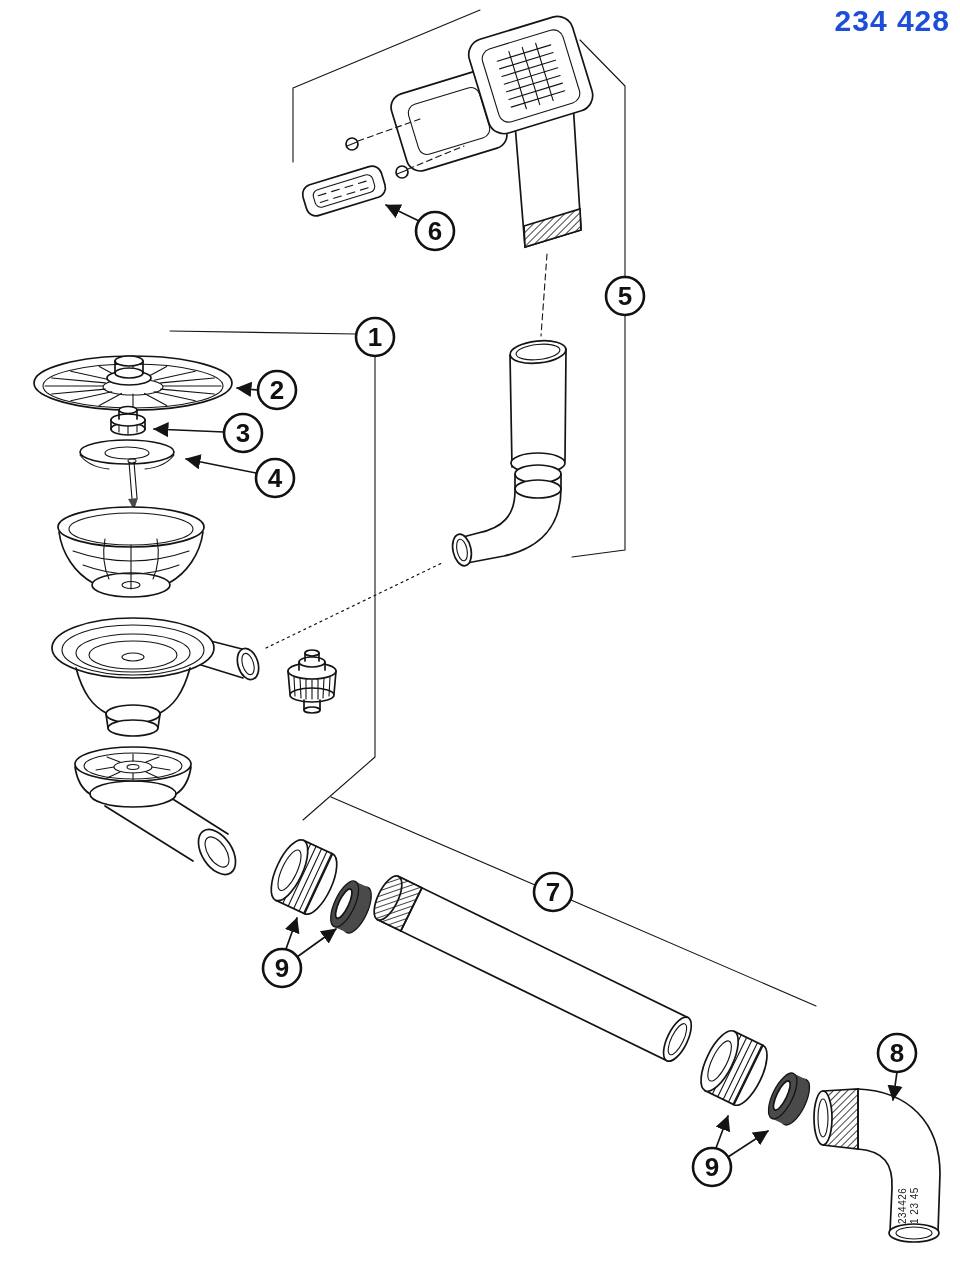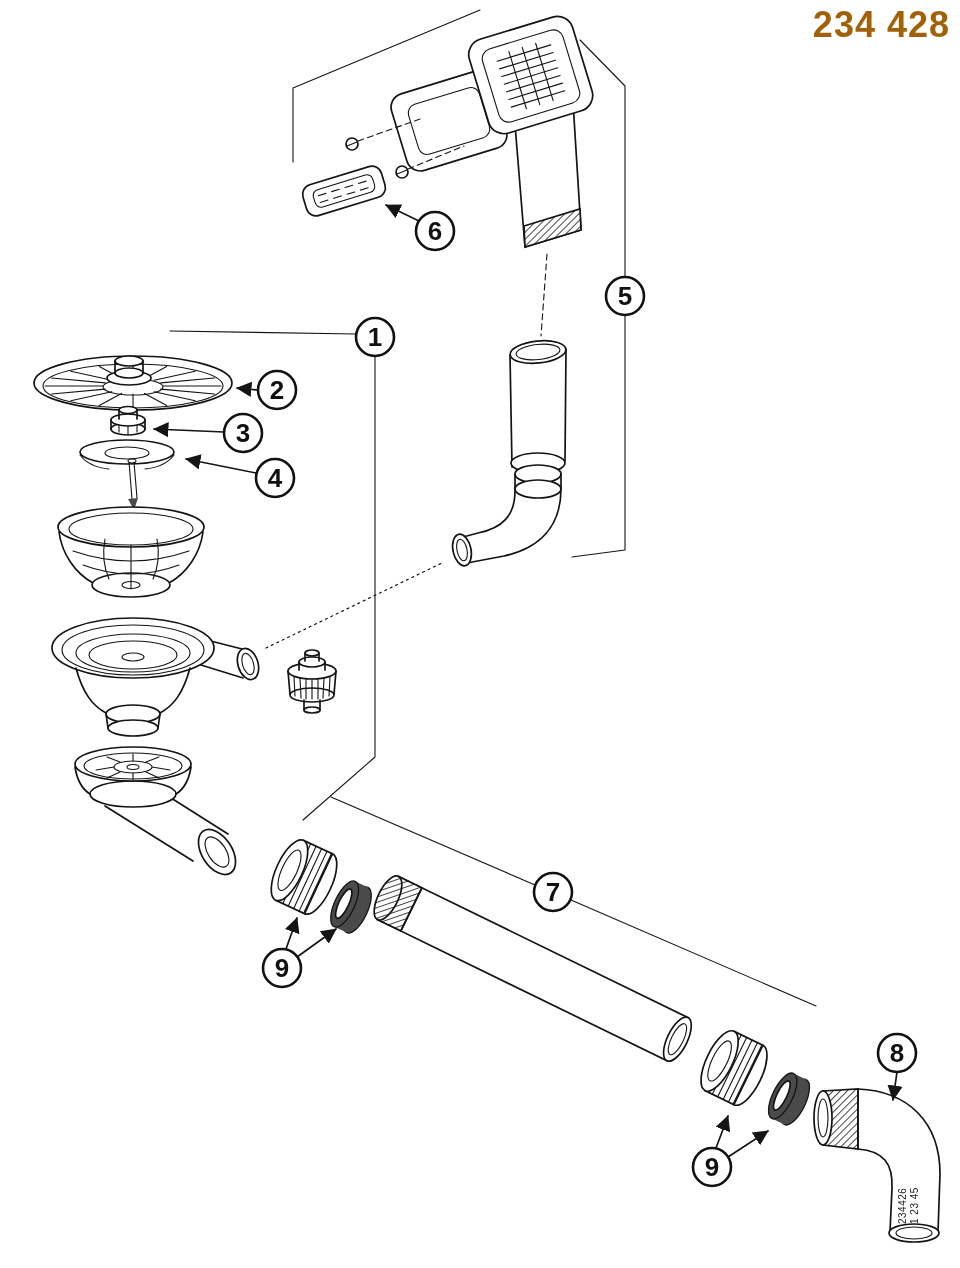--- a/index.html
+++ b/index.html
@@ -1,19 +1,19 @@
 <!DOCTYPE html>
 <html><head>
 <meta charset="utf-8">
 <style>
   html,body{margin:0;padding:0;background:#fff;}
   .page{position:relative;width:960px;height:1268px;background:#fff;overflow:hidden;
         font-family:"Liberation Sans",sans-serif;}
-  .part-number{position:absolute;top:4px;right:10px;font-size:36px;font-weight:bold;
-               color:#a16207;letter-spacing:1px;}
+  .part-number{position:absolute;top:4px;right:10px;font-size:30px;font-weight:bold;
+               color:#1d4ed8;letter-spacing:1px;}
   svg{position:absolute;left:0;top:0;}
   .ln{fill:none;stroke:#141414;stroke-width:1.7;stroke-linecap:round;stroke-linejoin:round;}
   .thin{stroke-width:1.1;}
   .wh{fill:#ffffff;stroke:#141414;stroke-width:1.7;stroke-linejoin:round;}
   .dk{fill:#4a4a4a;stroke:#141414;stroke-width:1.3;}
   .dkns{fill:#4a4a4a;stroke:none;}
   .hatch{fill:url(#hatchP);stroke:#141414;stroke-width:1.7;}
   .dash{stroke-dasharray:6 4;}
   .dot{stroke-dasharray:2 4;stroke-width:1.2;}
   .callout-circle{fill:#fff;stroke:#111;stroke-width:2.6;}

